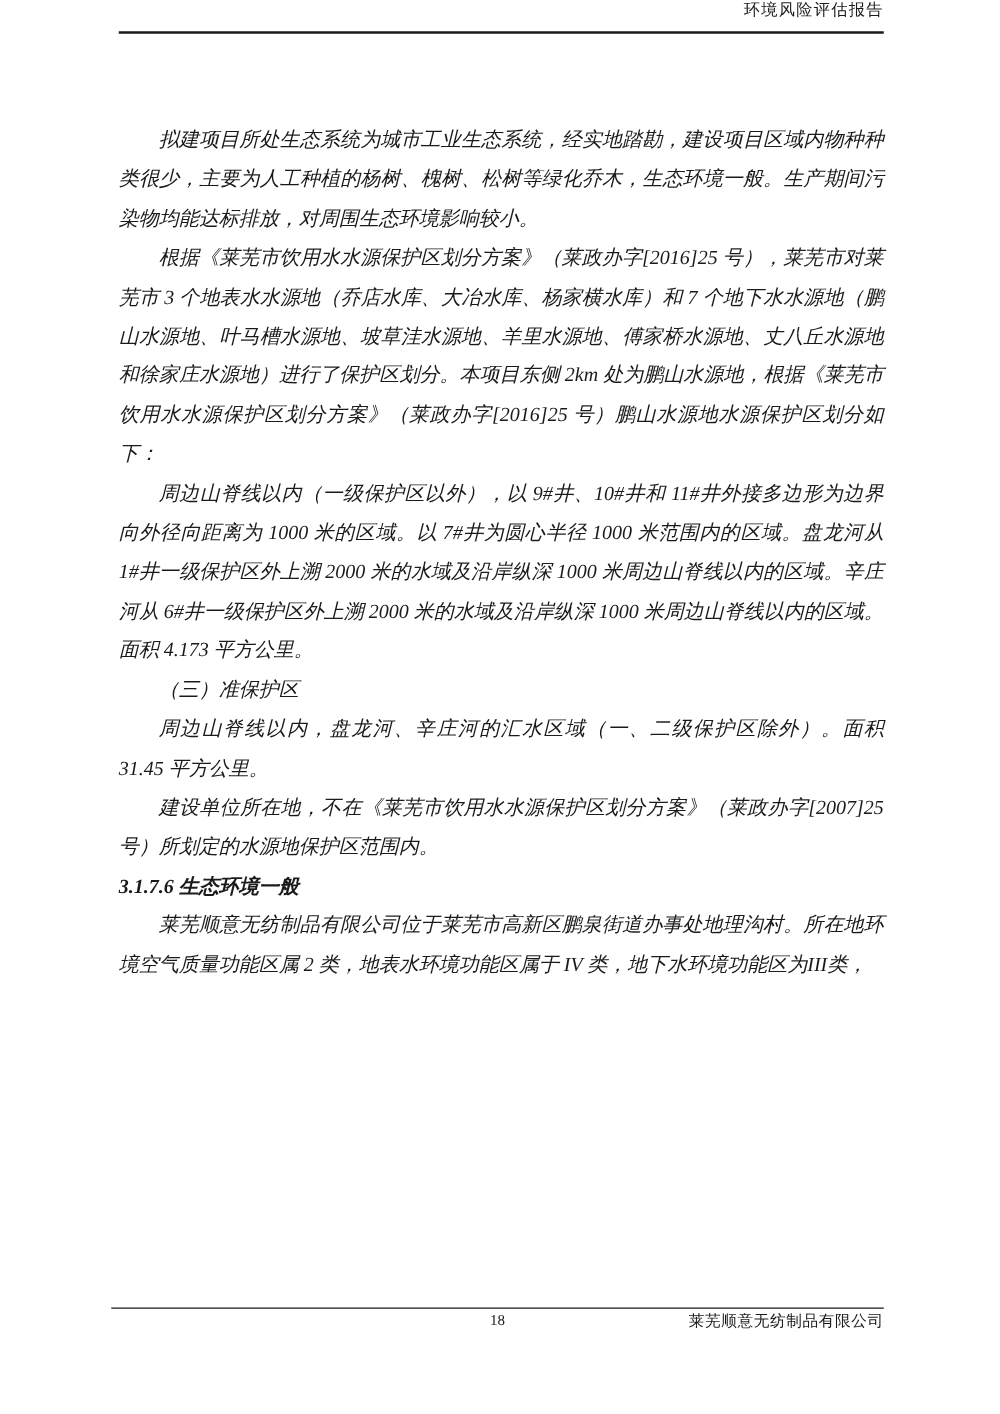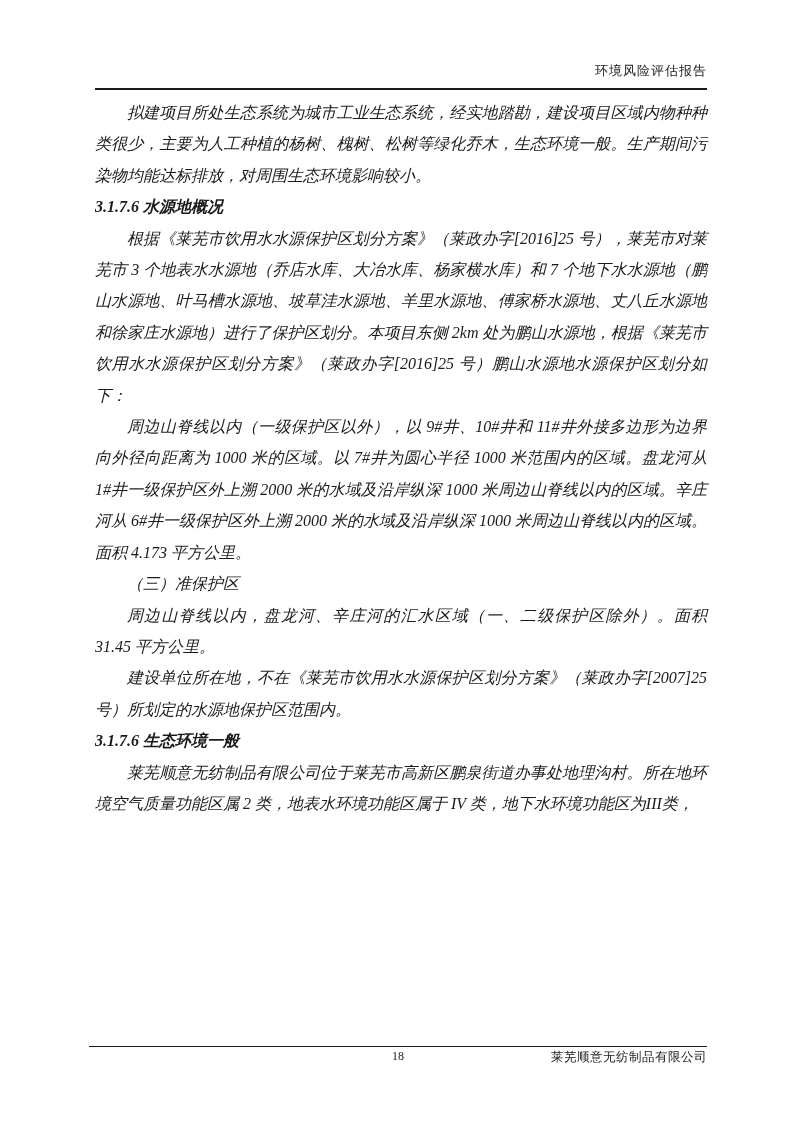--- a/index.html
+++ b/index.html
@@ -17,26 +17,24 @@
     color: #1a1a1a;
   }
   
   .header {
     position: absolute;
     top: 0;
     left: 95px;
     right: 93px;
   }
   .header-title {
-    padding-top: 48px;
     text-align: right;
     font-size: 13px;
     letter-spacing: 1px;
     line-height: 16px;
-    margin-top: 15px;
   }
   .header-rule {
     margin-top: 9px;
     border-bottom: 2px solid #1a1a1a;
     height: 0;
   }
   
   .content {
     position: absolute;
     top: 97px;
@@ -87,21 +85,20 @@
 
 <div class="page">
 
   <div class="header">
     <div class="header-title">环境风险评估报告</div>
     <div class="header-rule"></div>
   </div>
 
   <div class="content">
       <div class="para">拟建项目所处生态系统为城市工业生态系统，经实地踏勘，建设项目区域内物种种类很少，主要为人工种植的杨树、槐树、松树等绿化乔木，生态环境一般。生产期间污染物均能达标排放，对周围生态环境影响较小。</div>
-      <div class="heading">3.1.7.6 水源地概况</div>
       <div class="para">根据《莱芜市饮用水水源保护区划分方案》（莱政办字[2016]25 号），莱芜市对莱芜市 3 个地表水水源地（乔店水库、大冶水库、杨家横水库）和 7 个地下水水源地（鹏山水源地、叶马槽水源地、坡草洼水源地、羊里水源地、傅家桥水源地、丈八丘水源地和徐家庄水源地）进行了保护区划分。本项目东侧 2km 处为鹏山水源地，根据《莱芜市饮用水水源保护区划分方案》（莱政办字[2016]25 号）鹏山水源地水源保护区划分如下：</div>
       <div class="para">周边山脊线以内（一级保护区以外），以 9#井、10#井和 11#井外接多边形为边界向外径向距离为 1000 米的区域。以 7#井为圆心半径 1000 米范围内的区域。盘龙河从 1#井一级保护区外上溯 2000 米的水域及沿岸纵深 1000 米周边山脊线以内的区域。辛庄河从 6#井一级保护区外上溯 2000 米的水域及沿岸纵深 1000 米周边山脊线以内的区域。面积 4.173 平方公里。</div>
       <div class="para">（三）准保护区</div>
       <div class="para">周边山脊线以内，盘龙河、辛庄河的汇水区域（一、二级保护区除外）。面积 31.45 平方公里。</div>
       <div class="para">建设单位所在地，不在《莱芜市饮用水水源保护区划分方案》（莱政办字[2007]25 号）所划定的水源地保护区范围内。</div>
       <div class="heading">3.1.7.6 生态环境一般</div>
       <div class="para">莱芜顺意无纺制品有限公司位于莱芜市高新区鹏泉街道办事处地理沟村。所在地环境空气质量功能区属 2 类，地表水环境功能区属于 IV 类，地下水环境功能区为III类，</div>
     </div>
 
   <div class="footer">

